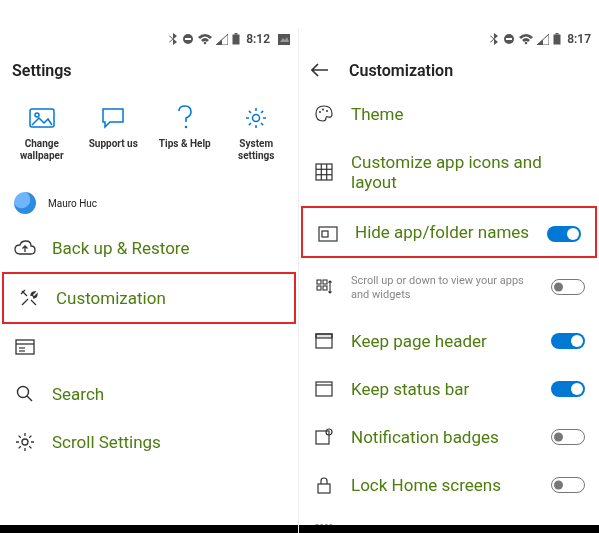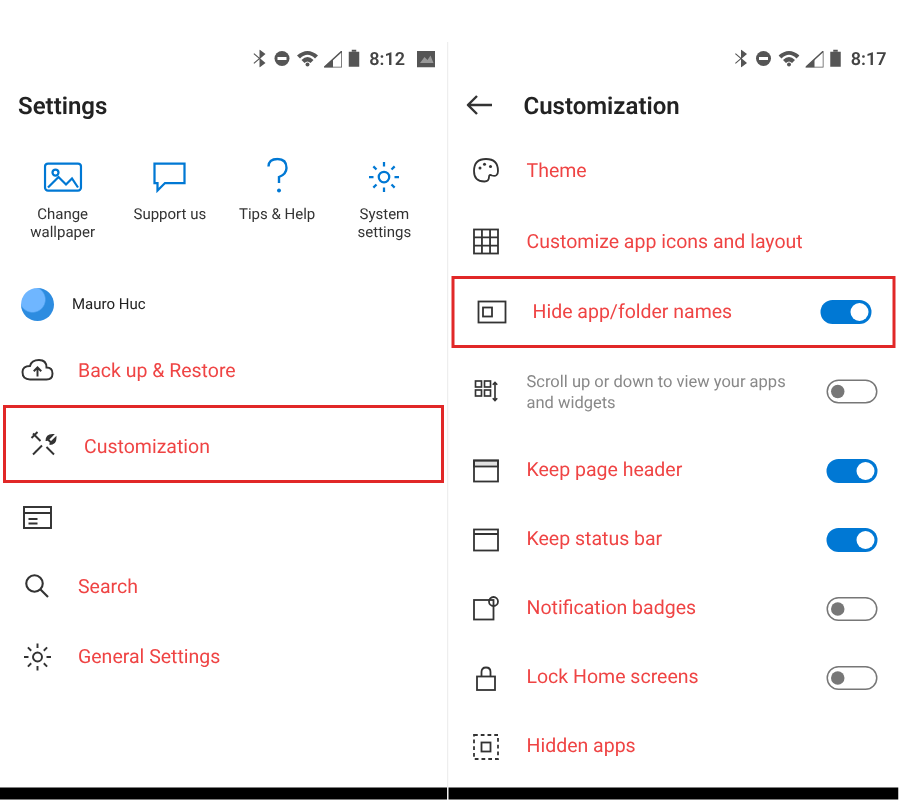--- a/index.html
+++ b/index.html
@@ -57,20 +57,21 @@
     font-size: 18px;
     color: #333;
     margin-right: 4px;
   }
 
   
   .tiles {
     display: flex;
     justify-content: space-around;
     padding: 14px 6px 20px;
+    font-weight: bold;
   }
   .tile {
     width: 62px;
     text-align: center;
   }
   .tile .ticon {
     color: #0078d4;
     height: 28px;
     display: flex;
     justify-content: center;
@@ -107,21 +108,21 @@
   }
   .row .ricon {
     width: 22px;
     display: flex;
     justify-content: center;
     align-items: center;
     color: #333;
     flex-shrink: 0;
   }
   .row .rtext { flex: 1; }
-  .row .rtitle { font-size: 13px; color: #ef4444; }
+  .row .rtitle { font-size: 17px; color: #4d7c0f; }
   .row .rsub { font-size: 11px; color: #888; margin-top: 2px; line-height: 1.3; }
 
   .highlight-red {
     border: 2px solid #e12828;
     margin: 0 2px;
     align-items: flex-end;
   }
 
   
   .toggle {
@@ -335,21 +336,21 @@
       </div>
 
       <div class="row">
         <div class="ricon">
           <svg width="20" height="20" viewBox="0 0 20 20">
               <circle cx="10" cy="10" r="3" fill="none" stroke="#333" stroke-width="1.3"></circle>
               <path d="M10 1 L10 4 M10 16 L10 19 M1 10 L4 10 M16 10 L19 10 M3.6 3.6 L5.8 5.8 M14.2 14.2 L16.4 16.4 M3.6 16.4 L5.8 14.2 M14.2 5.8 L16.4 3.6" stroke="#333" stroke-width="1.3"></path>
             </svg>
         </div>
         <div class="rtext">
-            <div class="rtitle">General Settings</div>
+            <div class="rtitle">Scroll Settings</div>
           </div>
       </div>
 
       <div class="row" style="padding-bottom:2px;">
         
         
       </div>
     </div>
 
     <div class="navbar">

